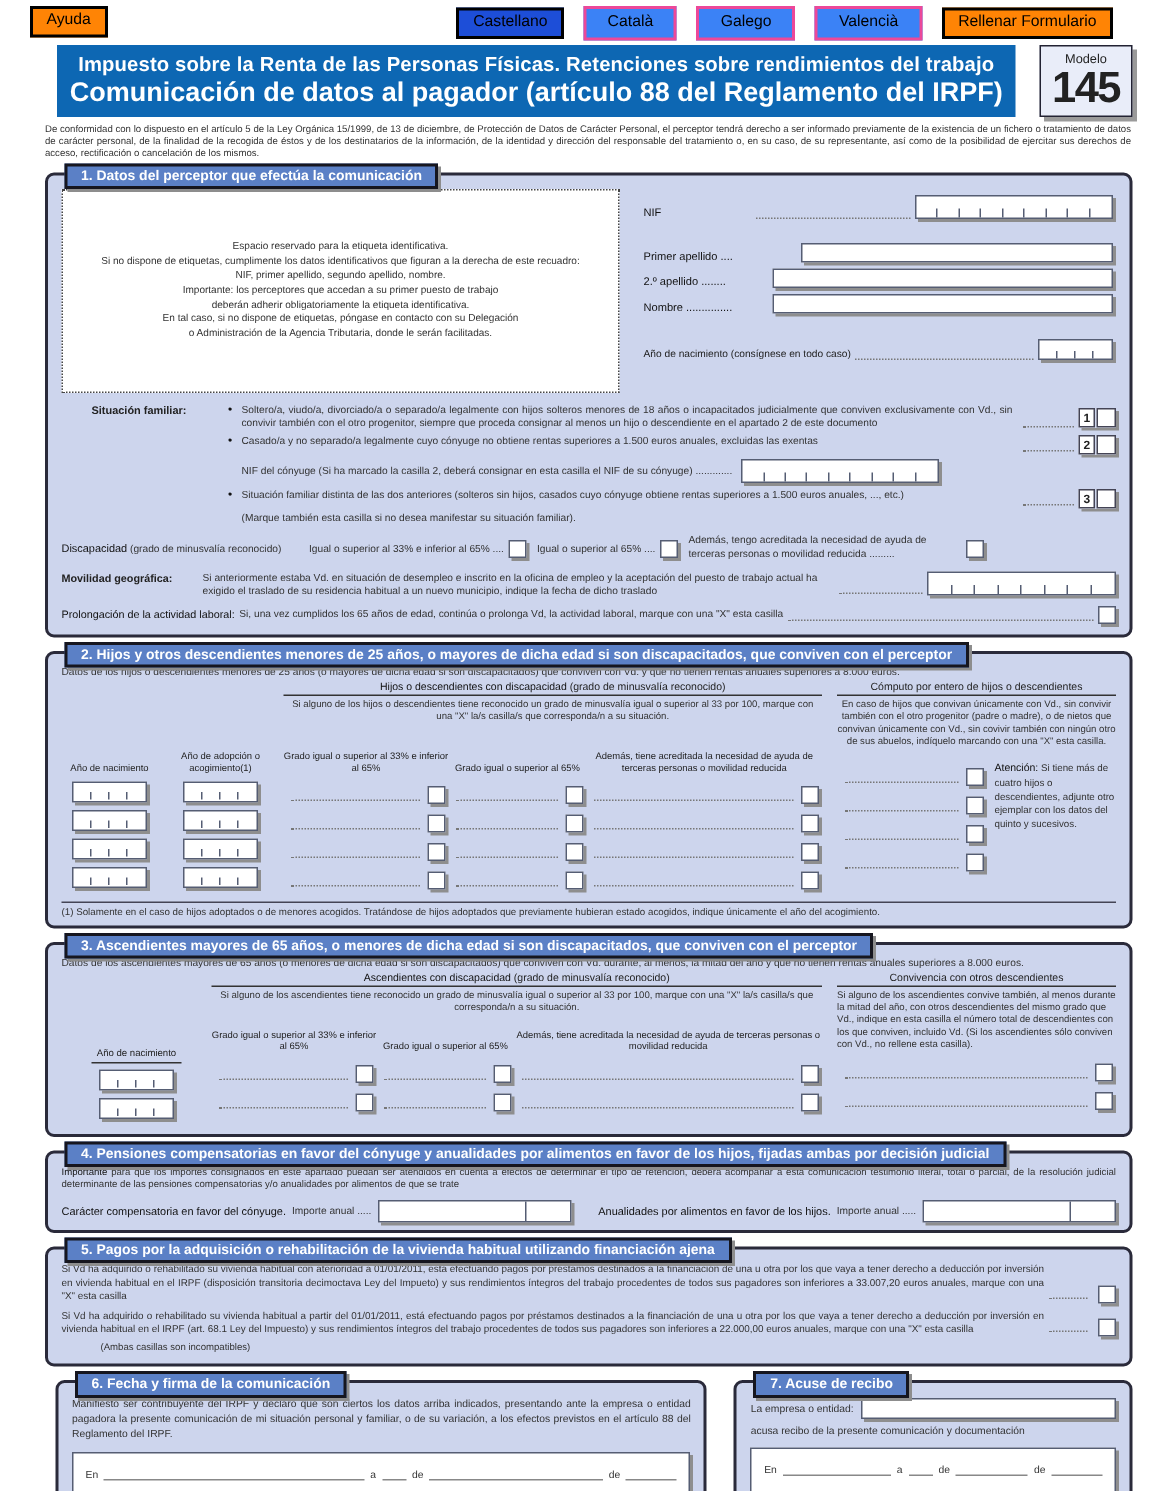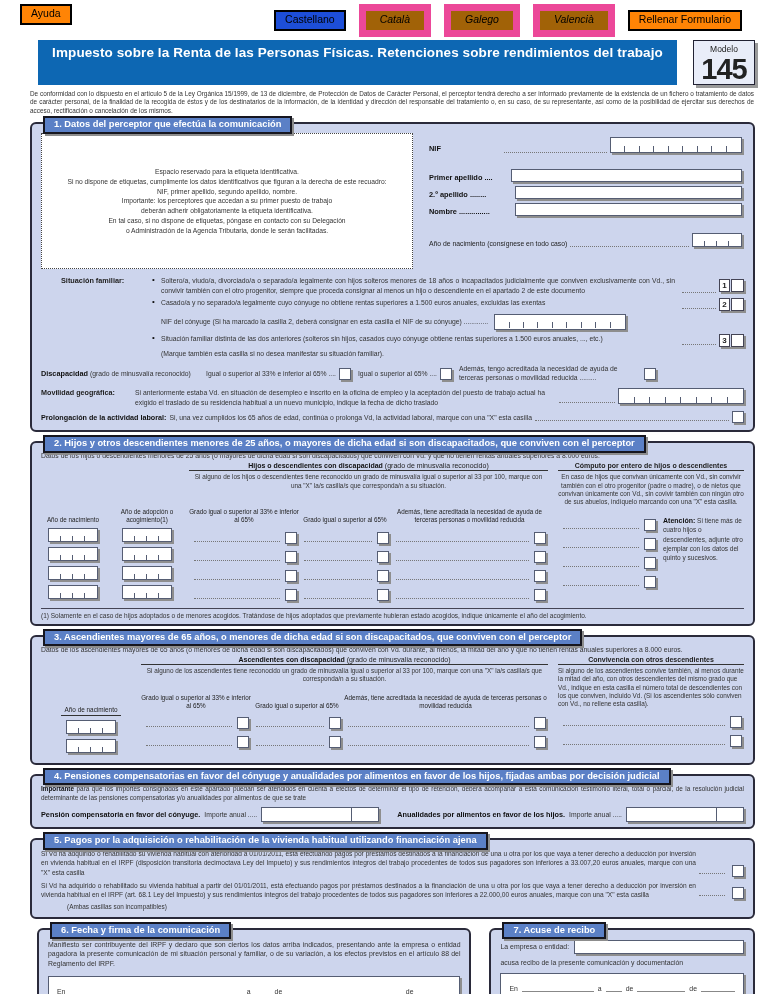--- a/index.html
+++ b/index.html
@@ -1,26 +1,26 @@
 <!DOCTYPE html>
 <html><head>
 <meta charset="utf-8">
 <style>
   * { box-sizing:border-box; margin:0; padding:0; }
   html,body { width:768px; height:994px; background:#fff; }
   body { font-family:"Liberation Sans", sans-serif; color:#222; overflow:hidden; position:relative; }
-  .b { font-weight:bold; color:#111; }
+  .b { font-weight:normal; color:#111; }
 
   
   .topbar { display:flex; justify-content:space-between; align-items:flex-start; padding:4px 26px 0 20px; }
   .lang-group { display:flex; gap:13px; align-items:center; }
   .btn { font-size:10.5px; line-height:1.1; padding:2px 9px 3px; border:2px solid #000; color:#000; cursor:pointer; white-space:nowrap; }
   .btn-orange { background:#ff8405; }
   .btn-active { background:#1d4ed8; }
-  .btn-pale   { background:#a16207; border:7px solid #ec4899; padding:3px 14px 4px;font-style:italic; }
+  .btn-pale   { background:#3b82f6; border:2px solid #ec4899; padding:3px 14px 4px; }
 
   
   .header-row { display:flex; margin:3px 13px 0 38px; gap:16px; align-items:stretch; }
   .header-bar { flex:1; background:#0d67b3; color:#fff; text-align:center; padding:5px 4px 6px; }
   .h-line1 { font-size:13.5px; font-weight:bold; letter-spacing:.1px; }
   .h-line2 { font-size:18px; font-weight:bold; margin-top:1px; }
   .modelo-box { width:62px; background:#e9edf9; border:1px solid #223; box-shadow:3px 3px 0 #9a9a9a; text-align:center; padding-top:3px; }
   .modelo-label { font-size:8.5px; color:#222; }
   .modelo-num { font-size:29px; font-weight:bold; line-height:1.05; letter-spacing:-1px; }
 
@@ -154,20 +154,21 @@
     <span class="btn btn-pale">Català</span>
     <span class="btn btn-pale">Galego</span>
     <span class="btn btn-pale">Valencià</span>
     <span class="btn btn-orange">Rellenar Formulario</span>
   </div>
 </div>
 
 <div class="header-row">
   <div class="header-bar">
     <div class="h-line1">Impuesto sobre la Renta de las Personas Físicas. Retenciones sobre rendimientos del trabajo</div>
+    <div class="h-line2">Comunicación de datos al pagador (artículo 88 del Reglamento del IRPF)</div>
   </div>
   <div class="modelo-box">
     <div class="modelo-label">Modelo</div>
     <div class="modelo-num">145</div>
   </div>
 </div>
 
 <div class="legal">De conformidad con lo dispuesto en el artículo 5 de la Ley Orgánica 15/1999, de 13 de diciembre, de Protección de Datos de Carácter Personal, el perceptor tendrá derecho a ser informado previamente de la existencia de un fichero o tratamiento de datos de carácter personal, de la finalidad de la recogida de éstos y de los destinatarios de la información, de la identidad y dirección del responsable del tratamiento o, en su caso, de su representante, así como de la posibilidad de ejercitar sus derechos de acceso, rectificación o cancelación de los mismos.</div>
 
 <div class="section">
@@ -192,21 +193,21 @@
             <i></i>
             <i></i>
             <i></i>
             <i></i>
             <i></i>
             <i></i>
             <i></i>
           </span>
       </div>
       <div class="frow mt14">
-        <span class="b fl" style="width:82px">Primer apellido ....</span>
+        <span class="b fl" style="width:105px">Primer apellido ....</span>
         <span class="input wbox grow"></span>
       </div>
       <div class="frow">
         <span class="b fl" style="width:86px">2.º apellido ........</span>
         <span class="input wbox grow"></span>
       </div>
       <div class="frow">
         <span class="b fl" style="width:86px">Nombre ...............</span>
         <span class="input wbox grow"></span>
       </div>
@@ -572,21 +573,21 @@
   </div>
 </div>
 
 <div class="section">
   <div class="sec-title">4. Pensiones compensatorias en favor del cónyuge y anualidades por alimentos en favor de los hijos, fijadas ambas por decisión judicial</div>
   <div class="imp">
     <span class="b">Importante</span>
     <span>para que los importes consignados en este apartado puedan ser atendidos en cuenta a efectos de determinar el tipo de retención, deberá acompañar a esta comunicación testimonio literal, total o parcial, de la resolución judicial determinante de las pensiones compensatorias y/o anualidades por alimentos de que se trate</span>
   </div>
   <div class="pens-row">
-    <span class="b">Pensión compensatoria en favor del cónyuge.</span>
+    <span class="b">Carácter compensatoria en favor del cónyuge.</span>
     <span class="txt">Importe anual .....</span>
     <span class="money wbox"></span>
     <span class="b ml18">Anualidades por alimentos en favor de los hijos.</span>
     <span class="txt">Importe anual .....</span>
     <span class="money wbox"></span>
   </div>
 </div>
 
 <div class="section">
   <div class="sec-title">5. Pagos por la adquisición o rehabilitación de la vivienda habitual utilizando financiación ajena</div>

